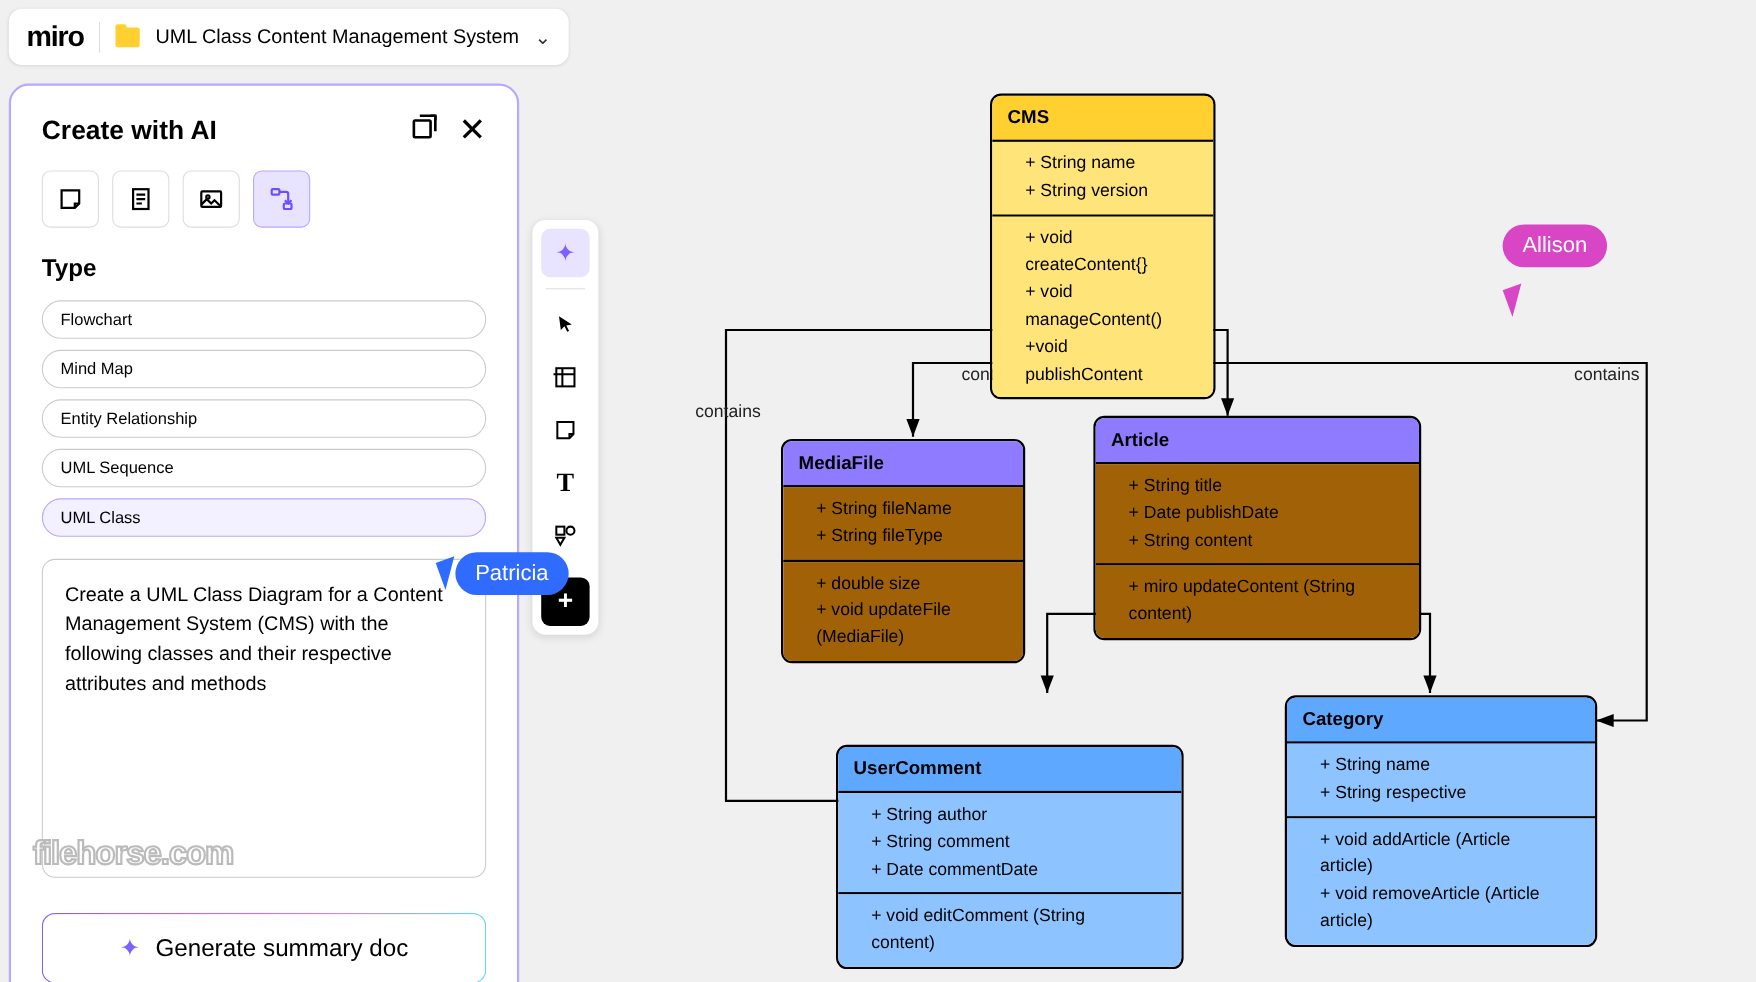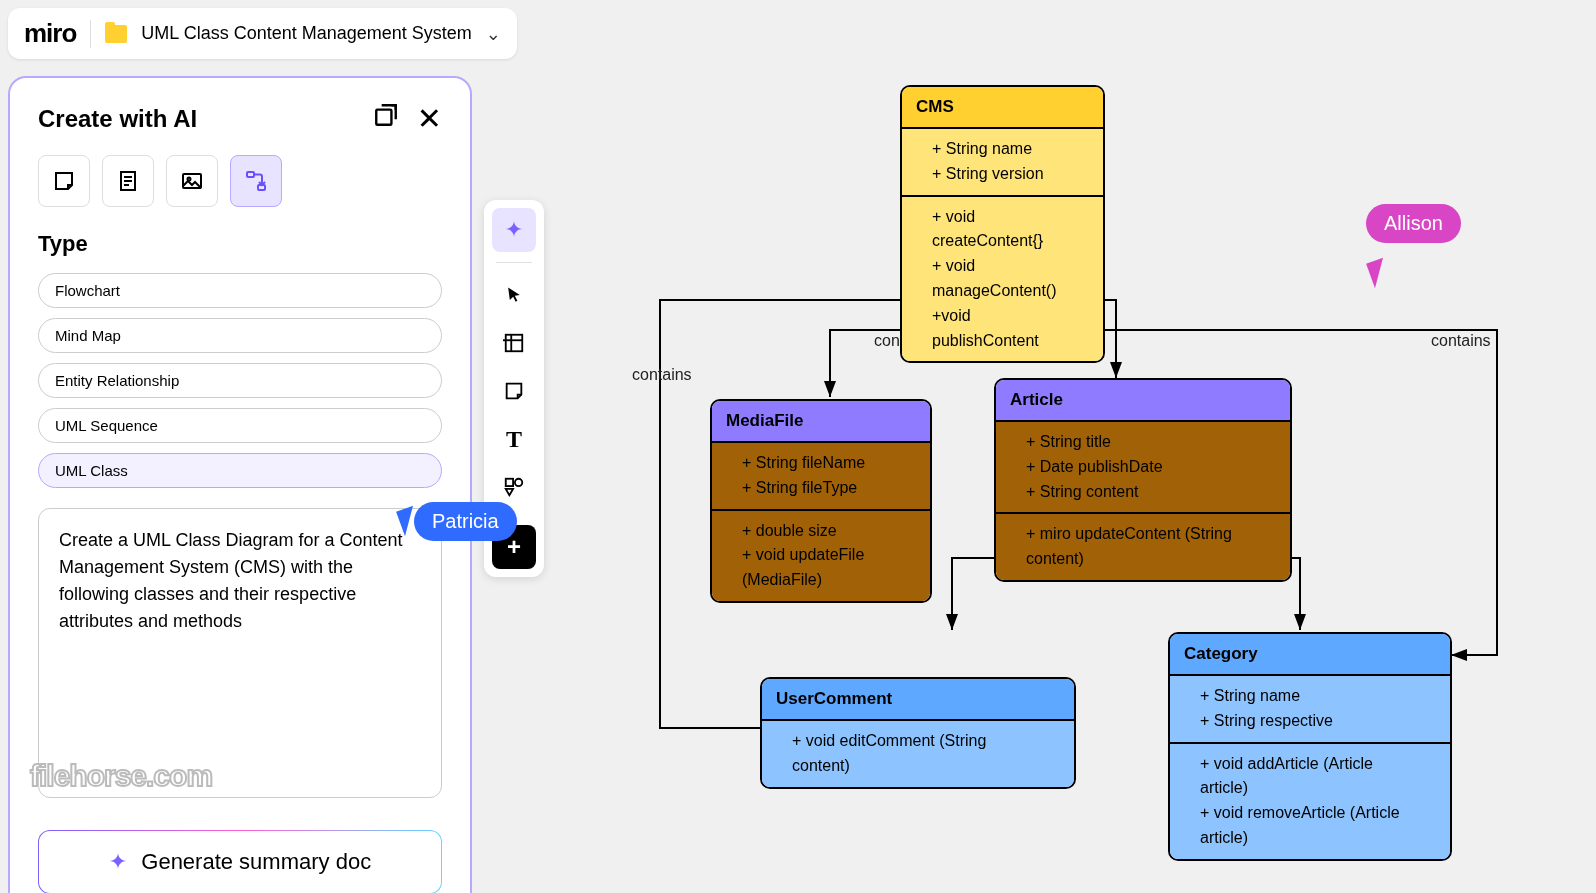--- a/index.html
+++ b/index.html
@@ -238,20 +238,25 @@
       <div>+ String content</div>
     </div>
   <div class="uml-section">
       <div>+ miro updateContent (String content)</div>
     </div>
 </div>
 
 <div class="uml-box uml-blue" style="top:632px;left:760px;width:316px;margin-top:45px;">
   <div class="uml-title">UserComment</div>
   <div class="uml-section">
+      <div>+ String author</div>
+      <div>+ String comment</div>
+      <div>+ Date commentDate</div>
+    </div>
+  <div class="uml-section">
       <div>+ void editComment (String content)</div>
     </div>
 </div>
 
 <div class="uml-box uml-blue" style="top:632px;left:1168px;width:284px;">
   <div class="uml-title">Category</div>
   <div class="uml-section">
       <div>+ String name</div>
       <div>+ String respective</div>
     </div>

